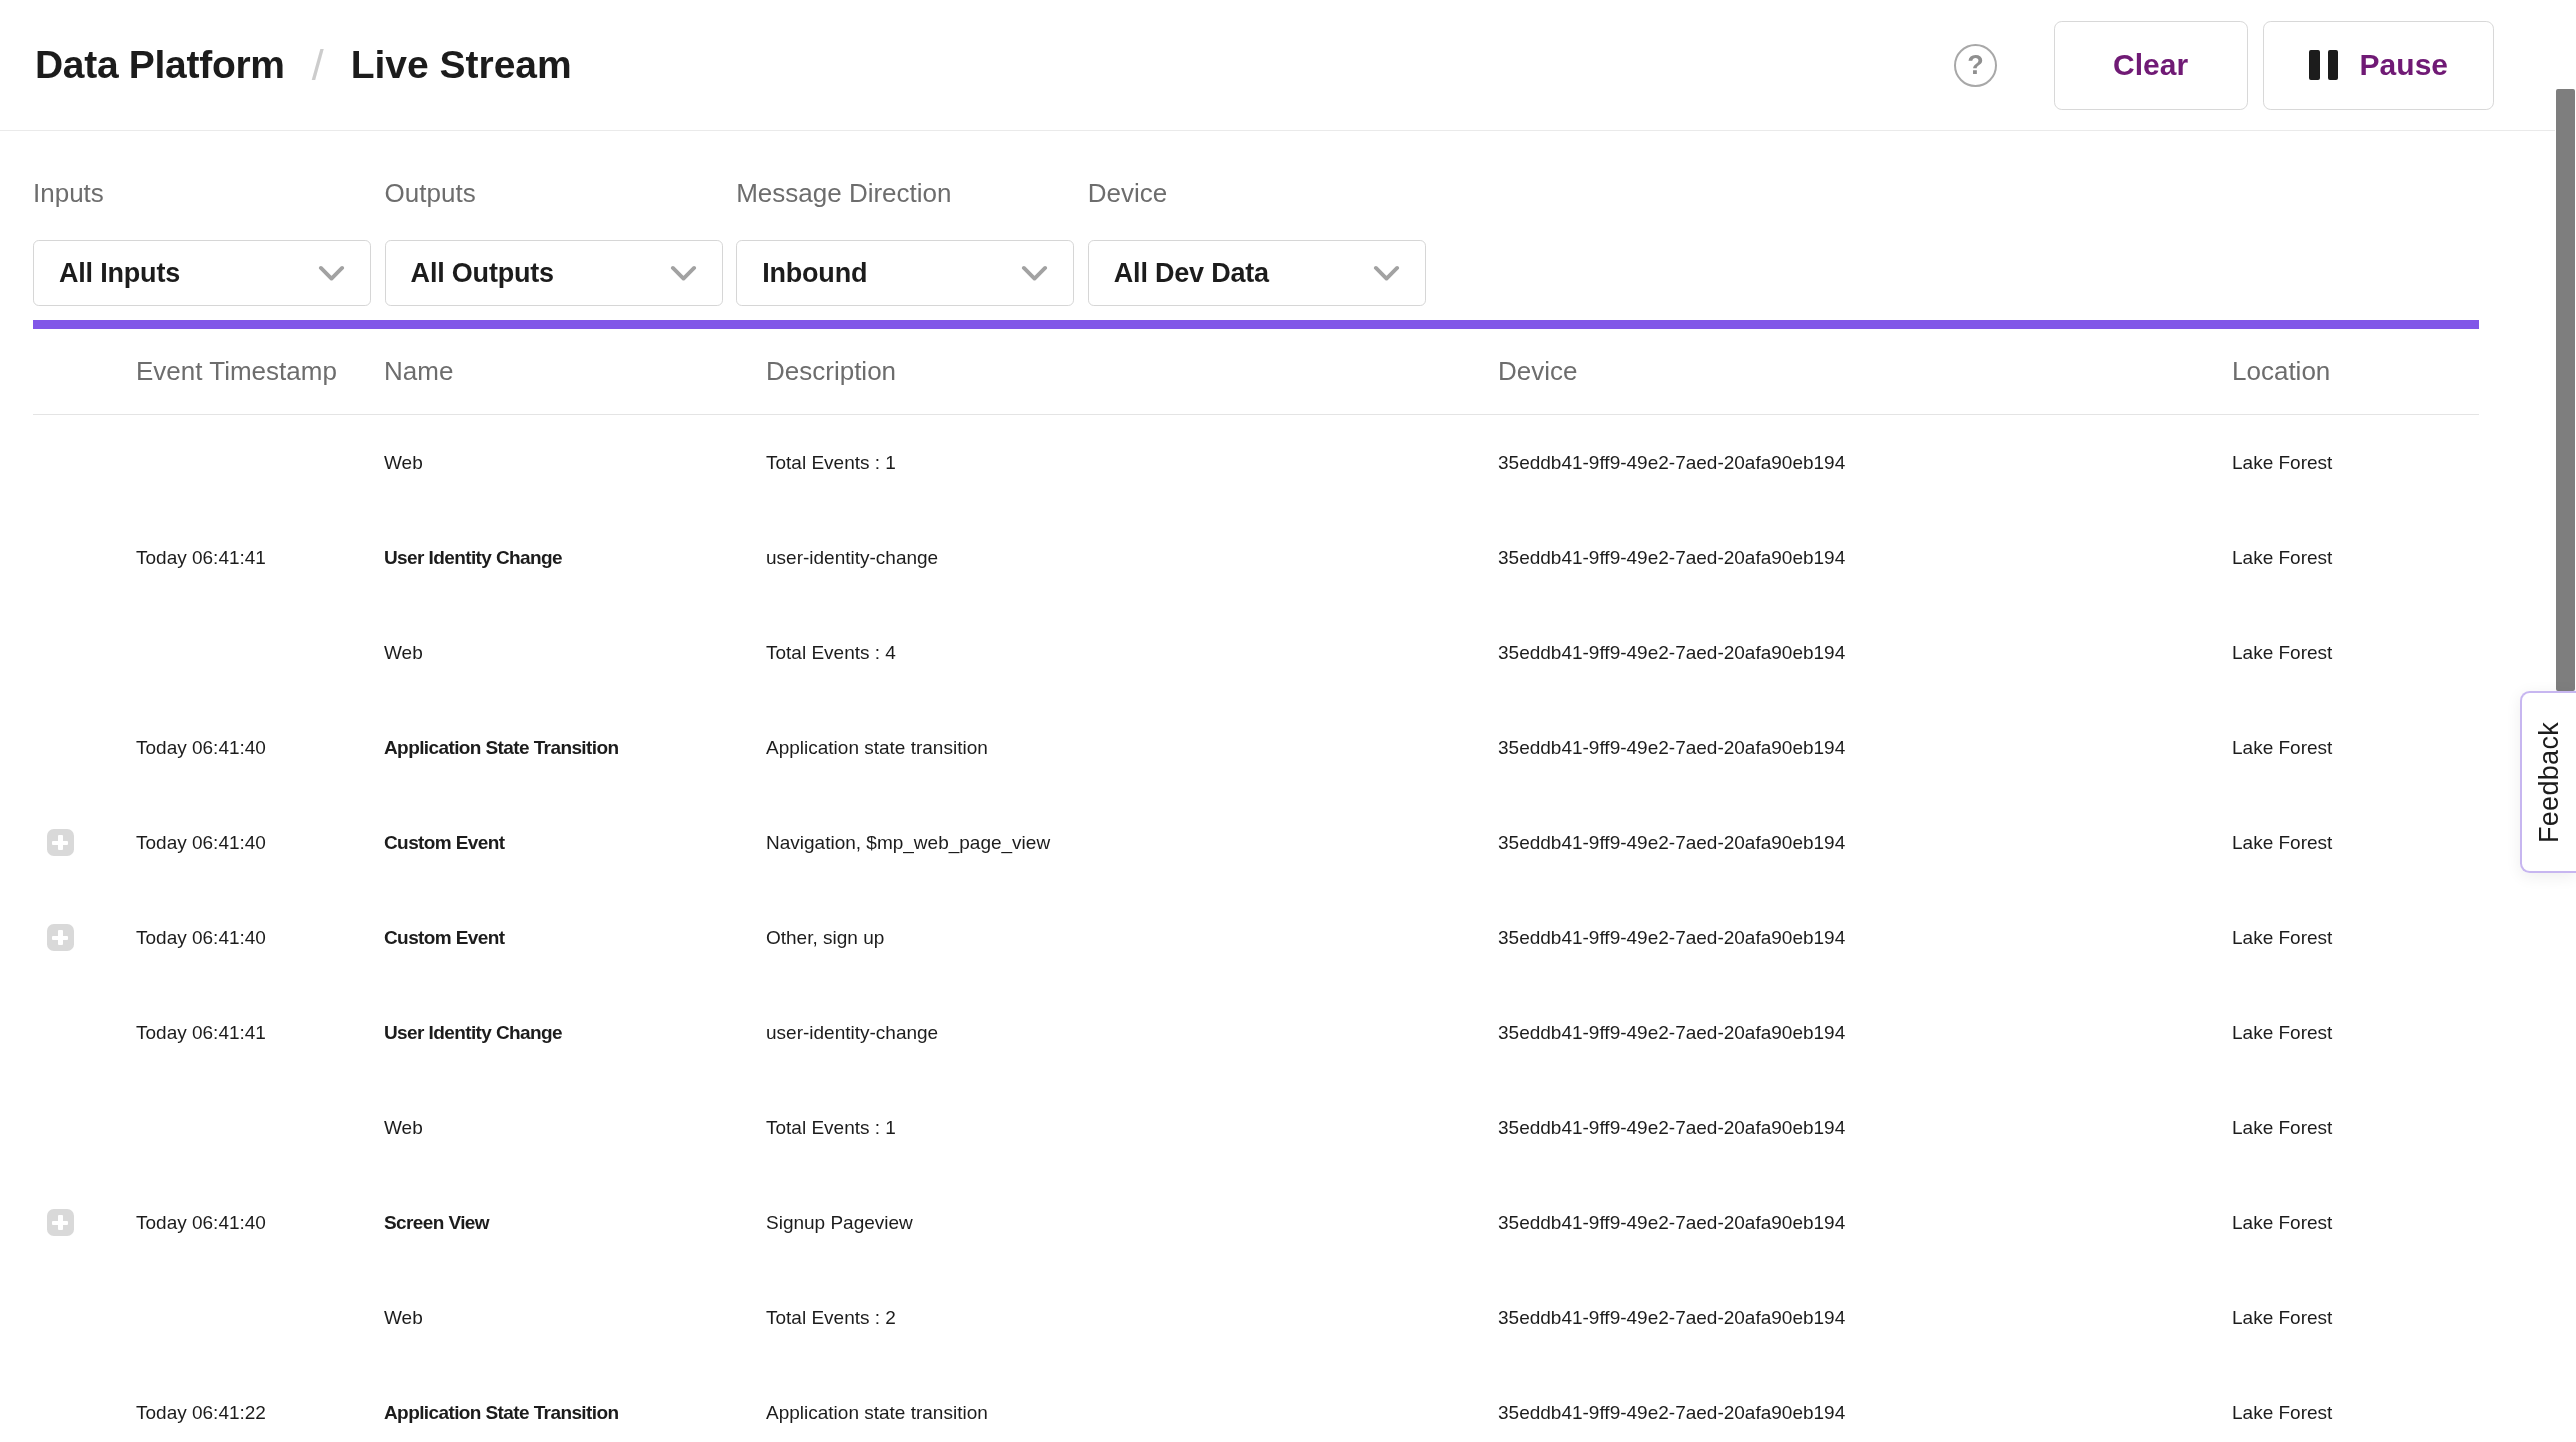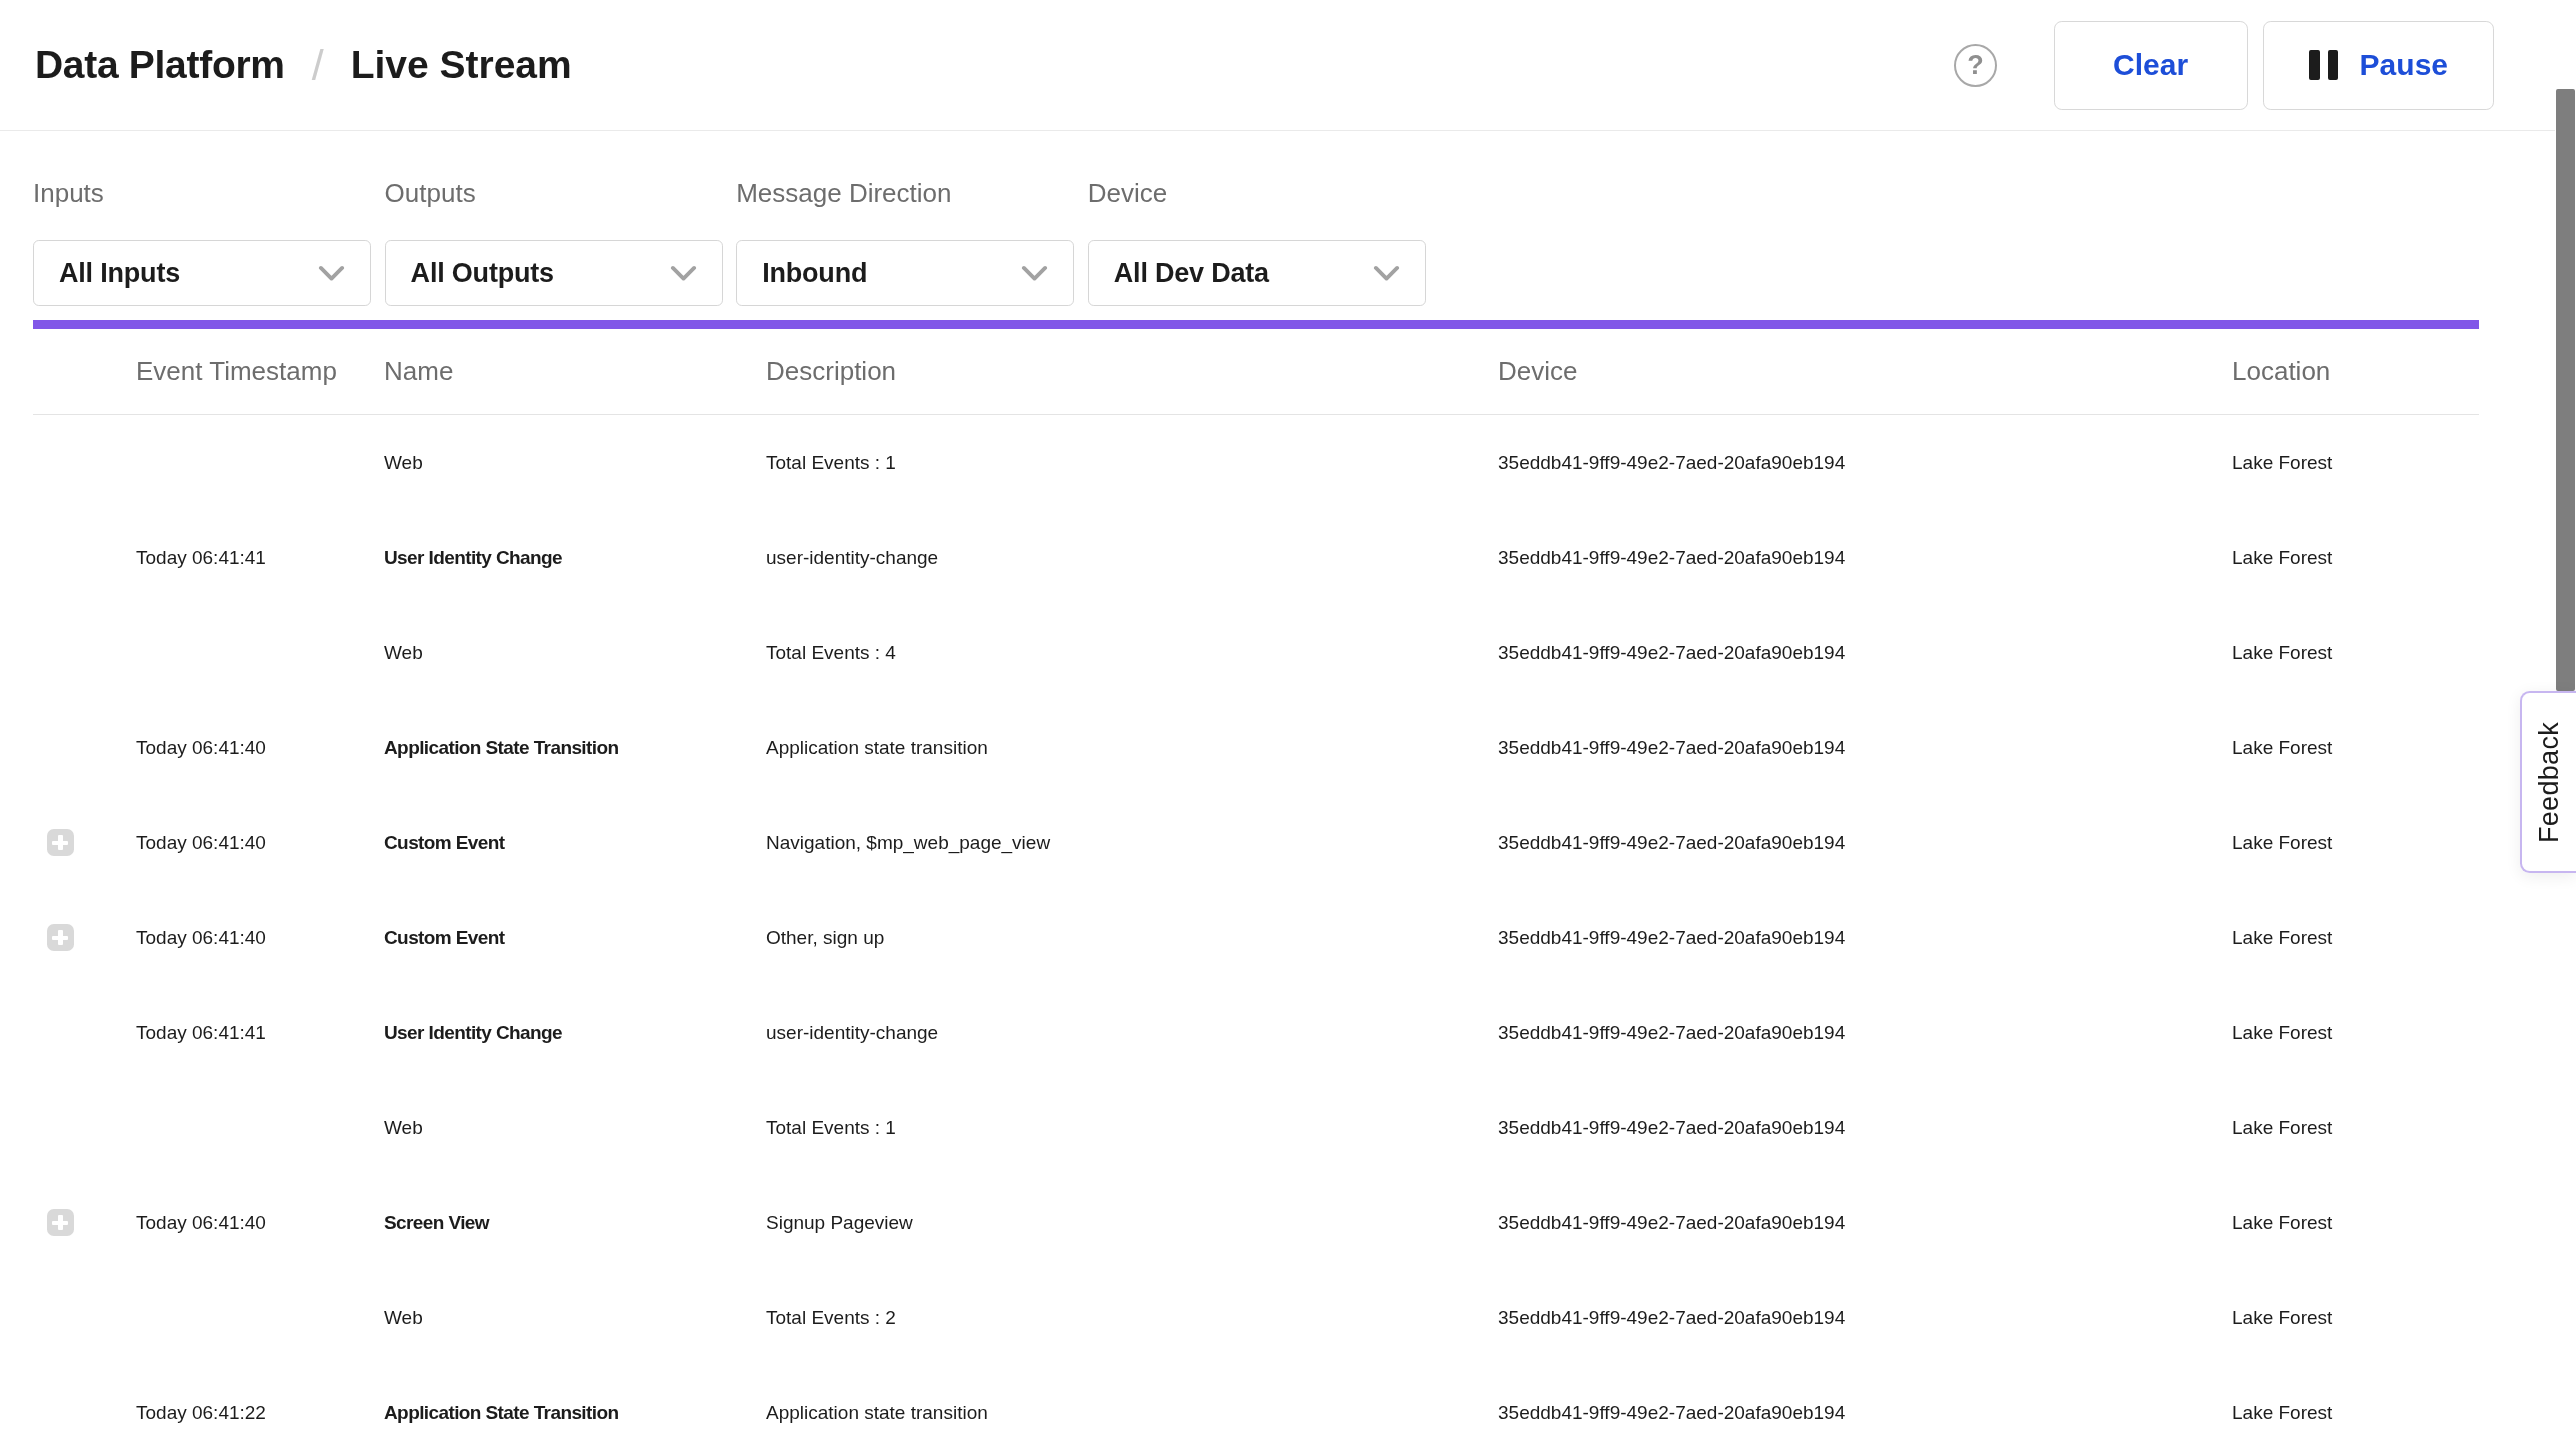--- a/index.html
+++ b/index.html
@@ -24,21 +24,21 @@
   .topbar-right { display: flex; align-items: center; gap: 15.5px; }
   .help-circle {
     width: 43px; height: 43px; border: 2.9px solid #a8a8a8; border-radius: 50%;
     color: #8f8f8f; font-size: 27px; font-weight: 700;
     display: flex; align-items: center; justify-content: center;
     margin-right: 41px; cursor: pointer;
   }
   .btn {
     height: 89px; min-width: 194px; background: #fff;
     border: 1.9px solid #d8d8d8; border-radius: 7.8px;
-    font-family: inherit; font-size: 30px; font-weight: 700; color: #1d4ed8;
+    font-family: inherit; font-size: 30px; font-weight: 700; color: #701a75;
     display: flex; align-items: center; justify-content: center; gap: 21.4px;
     padding: 0 45px; cursor: pointer;
   }
   .pause-bars { display: flex; gap: 7.8px; }
   .pause-bars i { display: block; width: 10.7px; height: 30px; background: #1c1c1c; border-radius: 1.9px; }
 
   
   .filters { position: absolute; top: 178px; left: 33px; display: flex; gap: 13.6px; }
   .filter-label { font-size: 26px; color: #6d6d6d; margin-bottom: 31px; }
   .select-box {

